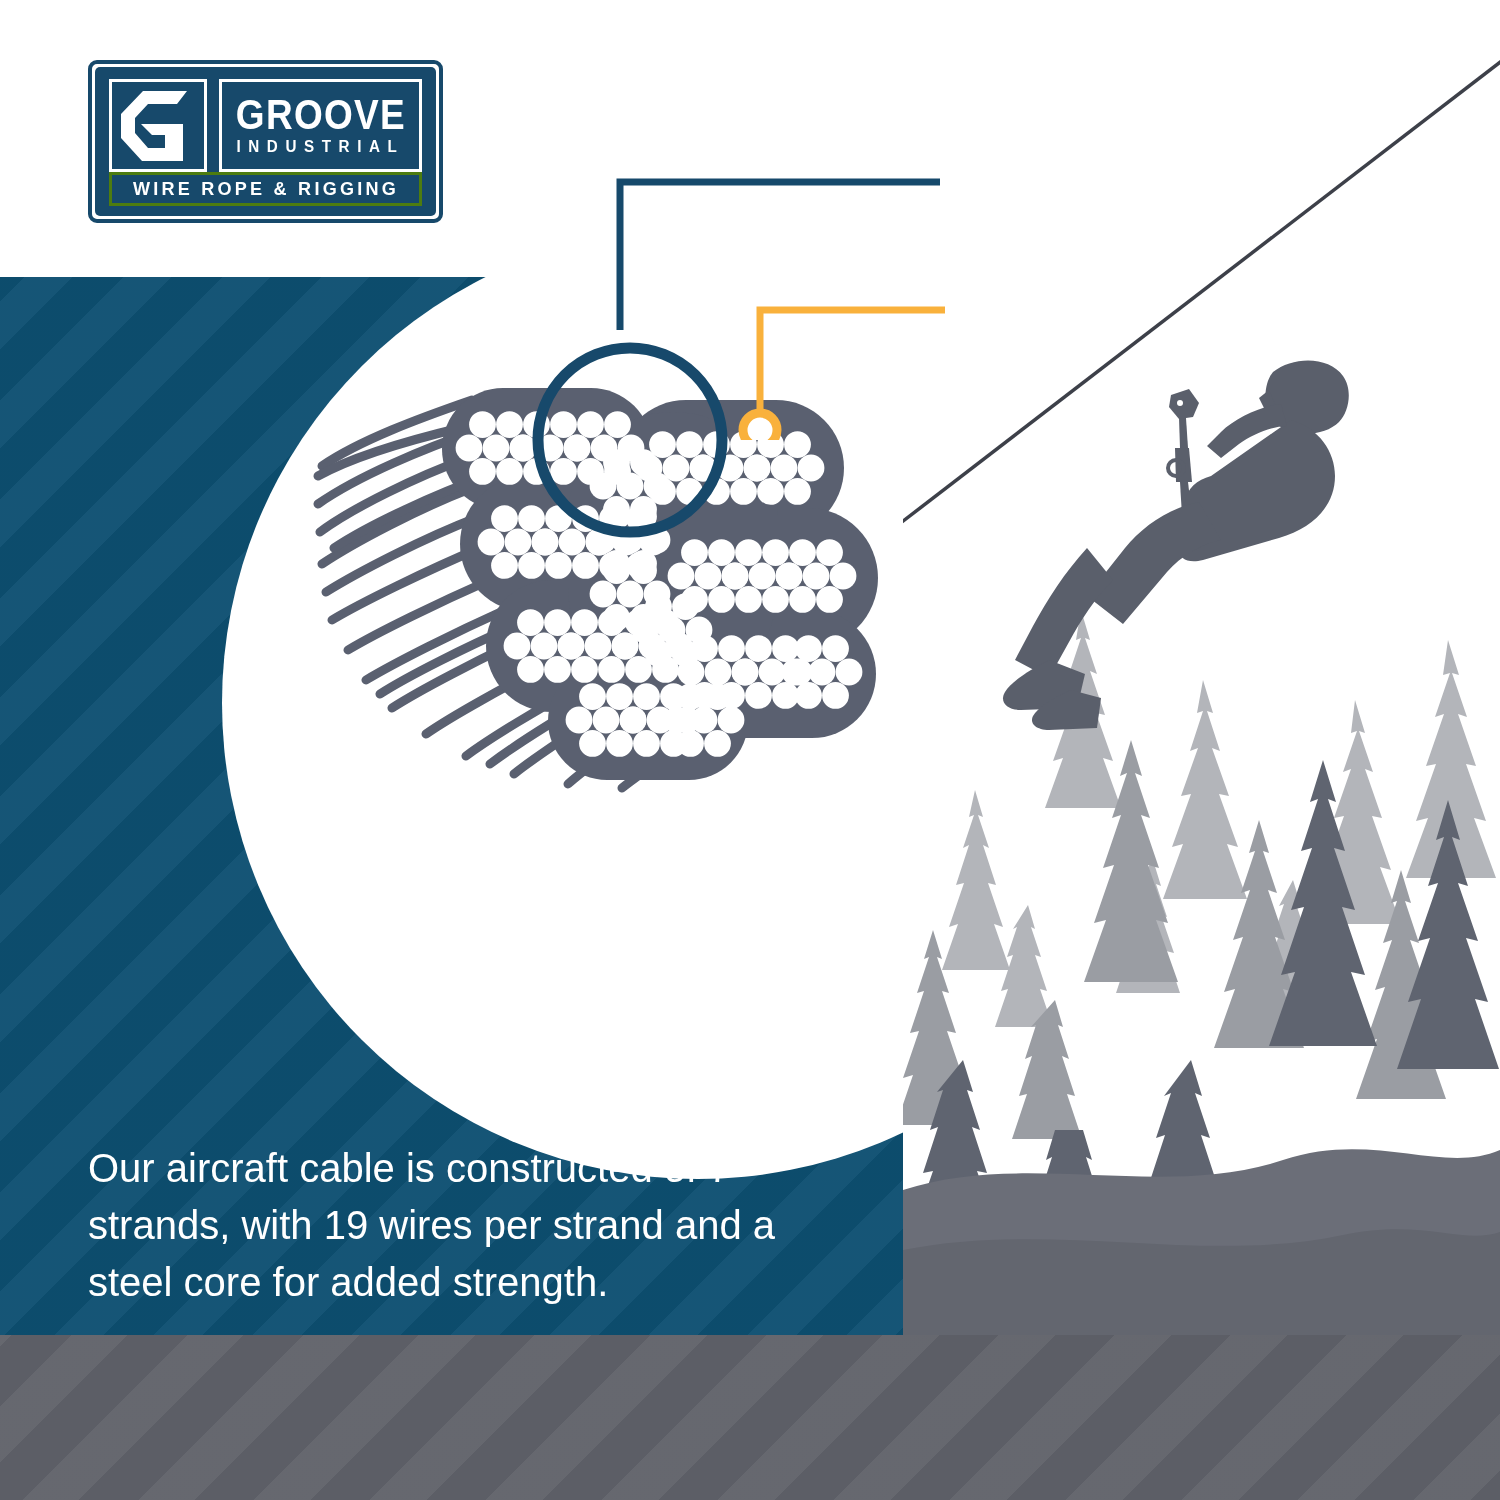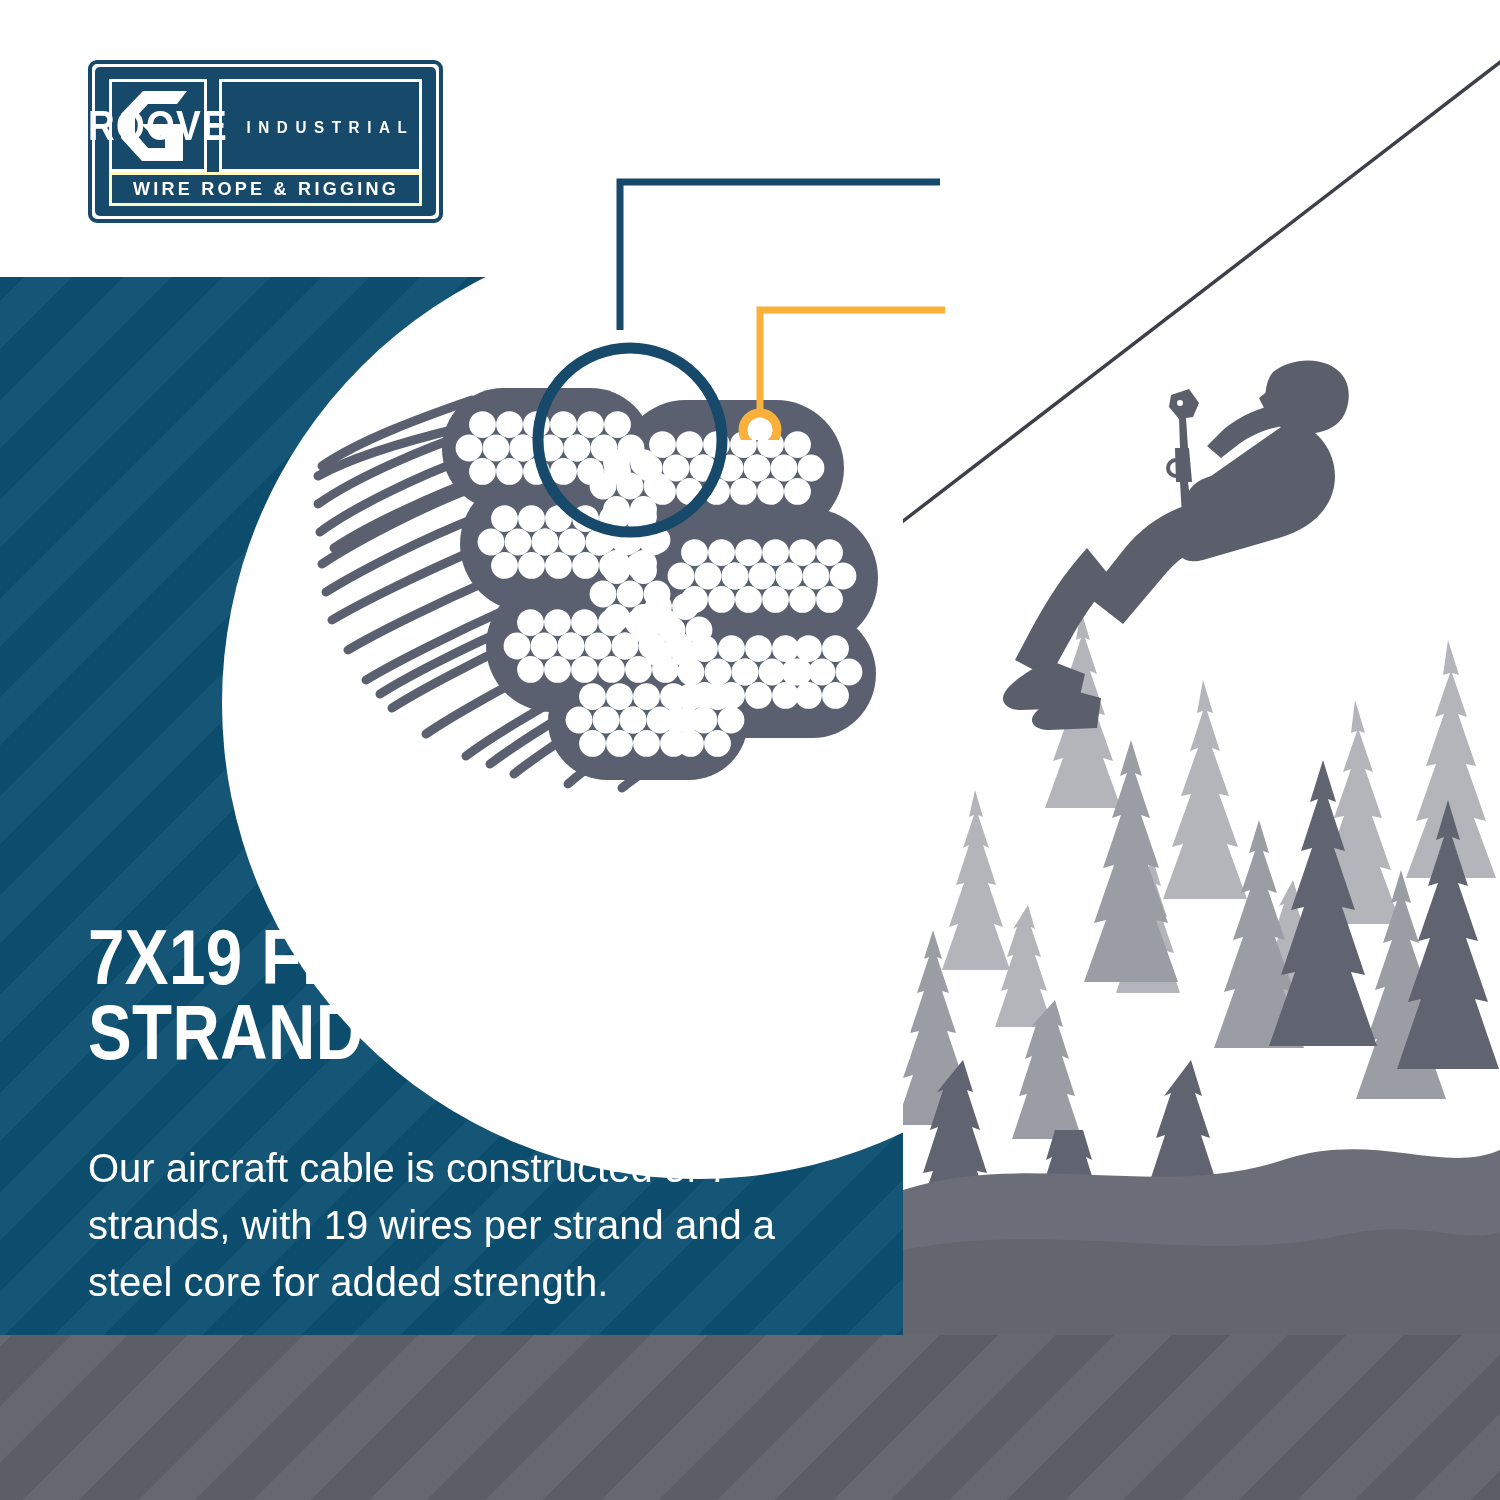--- a/index.html
+++ b/index.html
@@ -5,26 +5,26 @@
   html,body{margin:0;padding:0;}
   body{width:1500px;height:1500px;background:#ffffff;font-family:"Liberation Sans",sans-serif;overflow:hidden;}
   #stage{position:relative;width:1500px;height:1500px;overflow:hidden;background:#fff;}
 
   
   #logo{position:absolute;left:88px;top:60px;width:355px;height:163px;}
   .logo-outer{position:absolute;inset:0;border:4px solid #17496b;border-radius:9px;background:#fff;}
   .logo-inner{position:absolute;left:7px;top:7px;right:7px;bottom:7px;border-radius:5px;background:#17496b;}
   .logo-gbox{position:absolute;left:14px;top:12px;width:98px;height:93px;border:3px solid #ffffff;box-sizing:border-box;}
   .logo-gmark{position:absolute;left:26px;top:24px;width:74px;height:70px;}
-  .logo-word{position:absolute;left:124px;top:12px;right:14px;height:93px;border:3px solid #fff;box-sizing:border-box;display:flex;flex-direction:row;justify-content:flex-end;align-items:center;}
+  .logo-word{position:absolute;left:124px;top:12px;right:14px;height:93px;border:3px solid #fff;box-sizing:border-box;display:flex;flex-direction:column;justify-content:center;align-items:center;}
   .logo-groove{color:#fff;font-weight:bold;font-size:43px;line-height:.92;letter-spacing:1.5px;
       transform:scaleX(.86);transform-origin:center;white-space:nowrap;}
   .logo-ind{color:#fff;font-weight:bold;font-size:16px;letter-spacing:8px;margin-top:4px;white-space:nowrap;
       transform:scaleX(.95);}
-  .logo-tag{position:absolute;left:14px;right:14px;bottom:10px;height:34px;border:3px solid #fef9c3;box-sizing:border-box;
+  .logo-tag{position:absolute;left:14px;right:14px;bottom:10px;height:34px;border:3px solid #4d7c0f;box-sizing:border-box;
       display:flex;align-items:center;justify-content:center;}
   .logo-tagtext{color:#fff;font-weight:bold;font-size:19px;letter-spacing:3.4px;white-space:nowrap;transform:scaleX(.95);}
 
   
   .callout{position:absolute;display:flex;align-items:center;}
   .dot{border-radius:50%;flex:0 0 auto;}
   .dot-navy{width:38px;height:38px;background:#16496b;}
   .dot-orange{width:40px;height:40px;background:#f9b13c;}
   .dot-gray{width:34px;height:34px;background:#5a5f6b;}
   .co-label{margin-left:30px;color:#5a5f6b;font-weight:bold;font-size:43px;letter-spacing:.5px;
@@ -207,24 +207,20 @@
   </div>
   <div class="callout" style="left:940px;top:288px;">
     <span class="dot dot-orange"></span>
     <span class="co-label">19 WIRES PER STRAND</span>
   </div>
   <div class="callout" style="left:943px;top:409px;">
     <span class="dot dot-gray"></span>
     <span class="co-label">HOT DIP GALVANIZED</span>
   </div>
 
-  <div id="headline">
-    <div class="hl">7X19 FLEXIBLE</div>
-    <div class="hl">STRAND CONSTRUCTION</div>
-  </div>
   <div id="bodytext">Our aircraft cable is constructed of 7 strands, with 19 wires per strand and a steel core for added strength.</div>
 
   <div id="forest">
     <svg width="597" height="1335" viewBox="0 0 597 1335">
 
       <path d="M-5 525 L600 60" fill="none" stroke="#3d4049" stroke-width="3.5"></path>
 
       <g fill="#b3b5ba">
         <path d="M178 610 l9 30 -5 -2 12 36 -7 -3 15 44 -9 -2 17 48 -10 -3 18 50 -76 0 18 -50 -10 3 17 -48 -9 2 15 -44 -7 3 12 -36 -5 2z"></path>
         <path d="M300 680 l10 33 -6 -2 13 40 -8 -3 17 48 -10 -2 19 53 -11 -3 20 55 -84 0 20 -55 -11 3 19 -53 -10 2 17 -48 -8 3 13 -40 -6 2z"></path>

